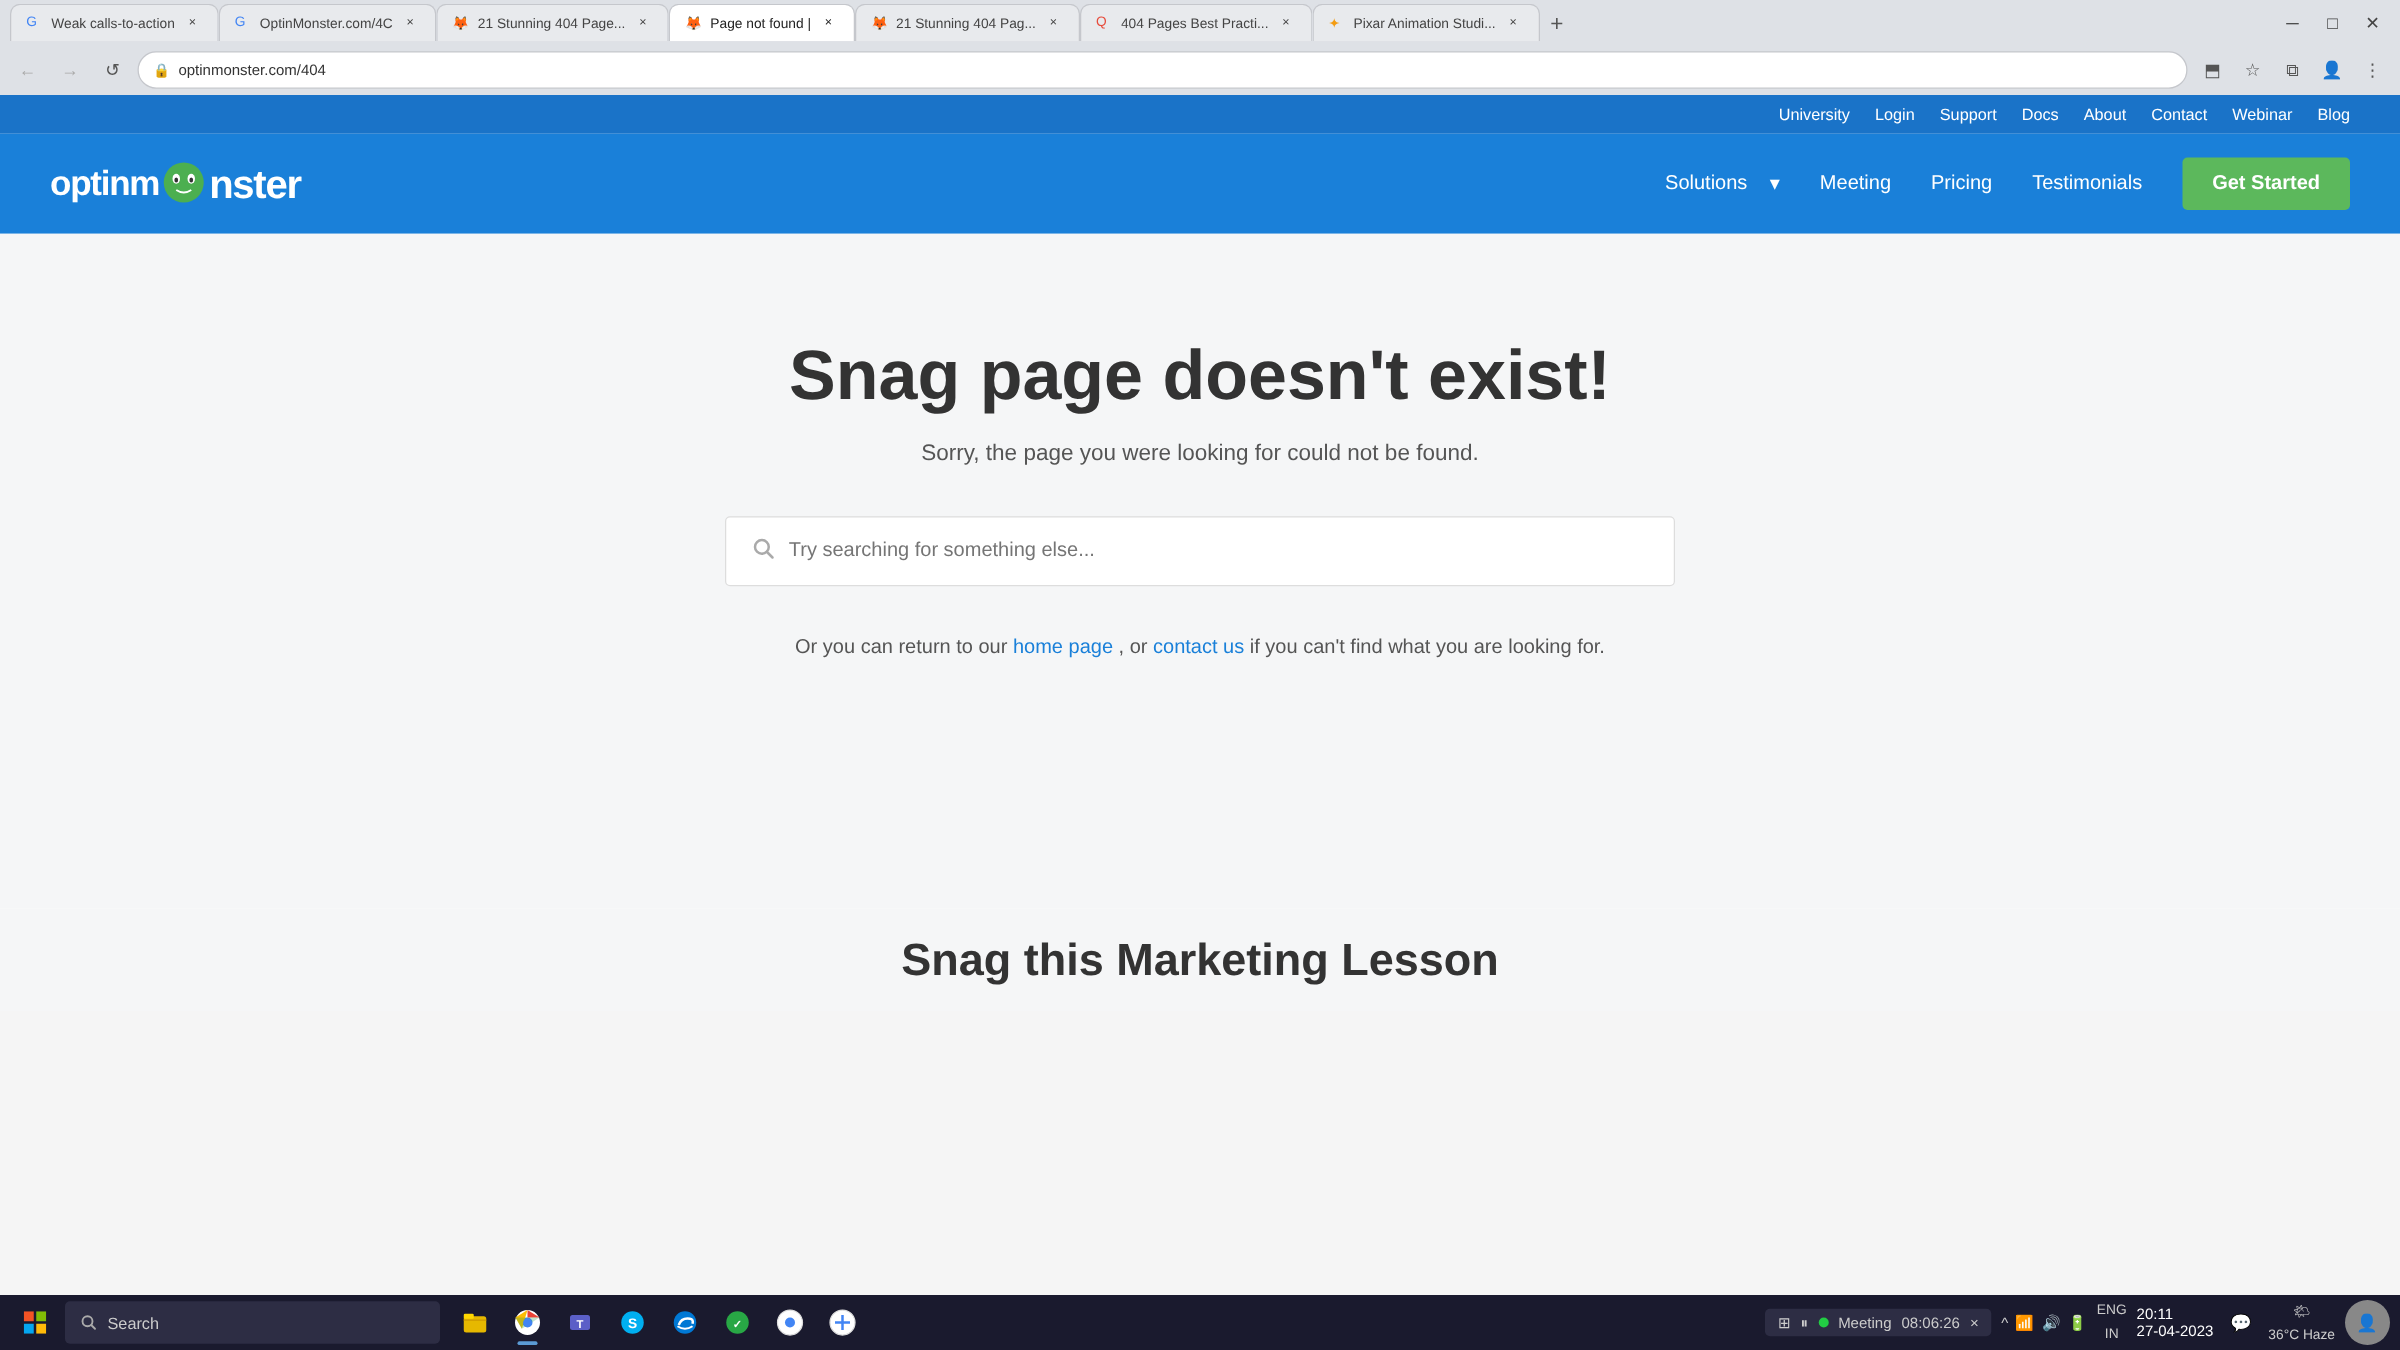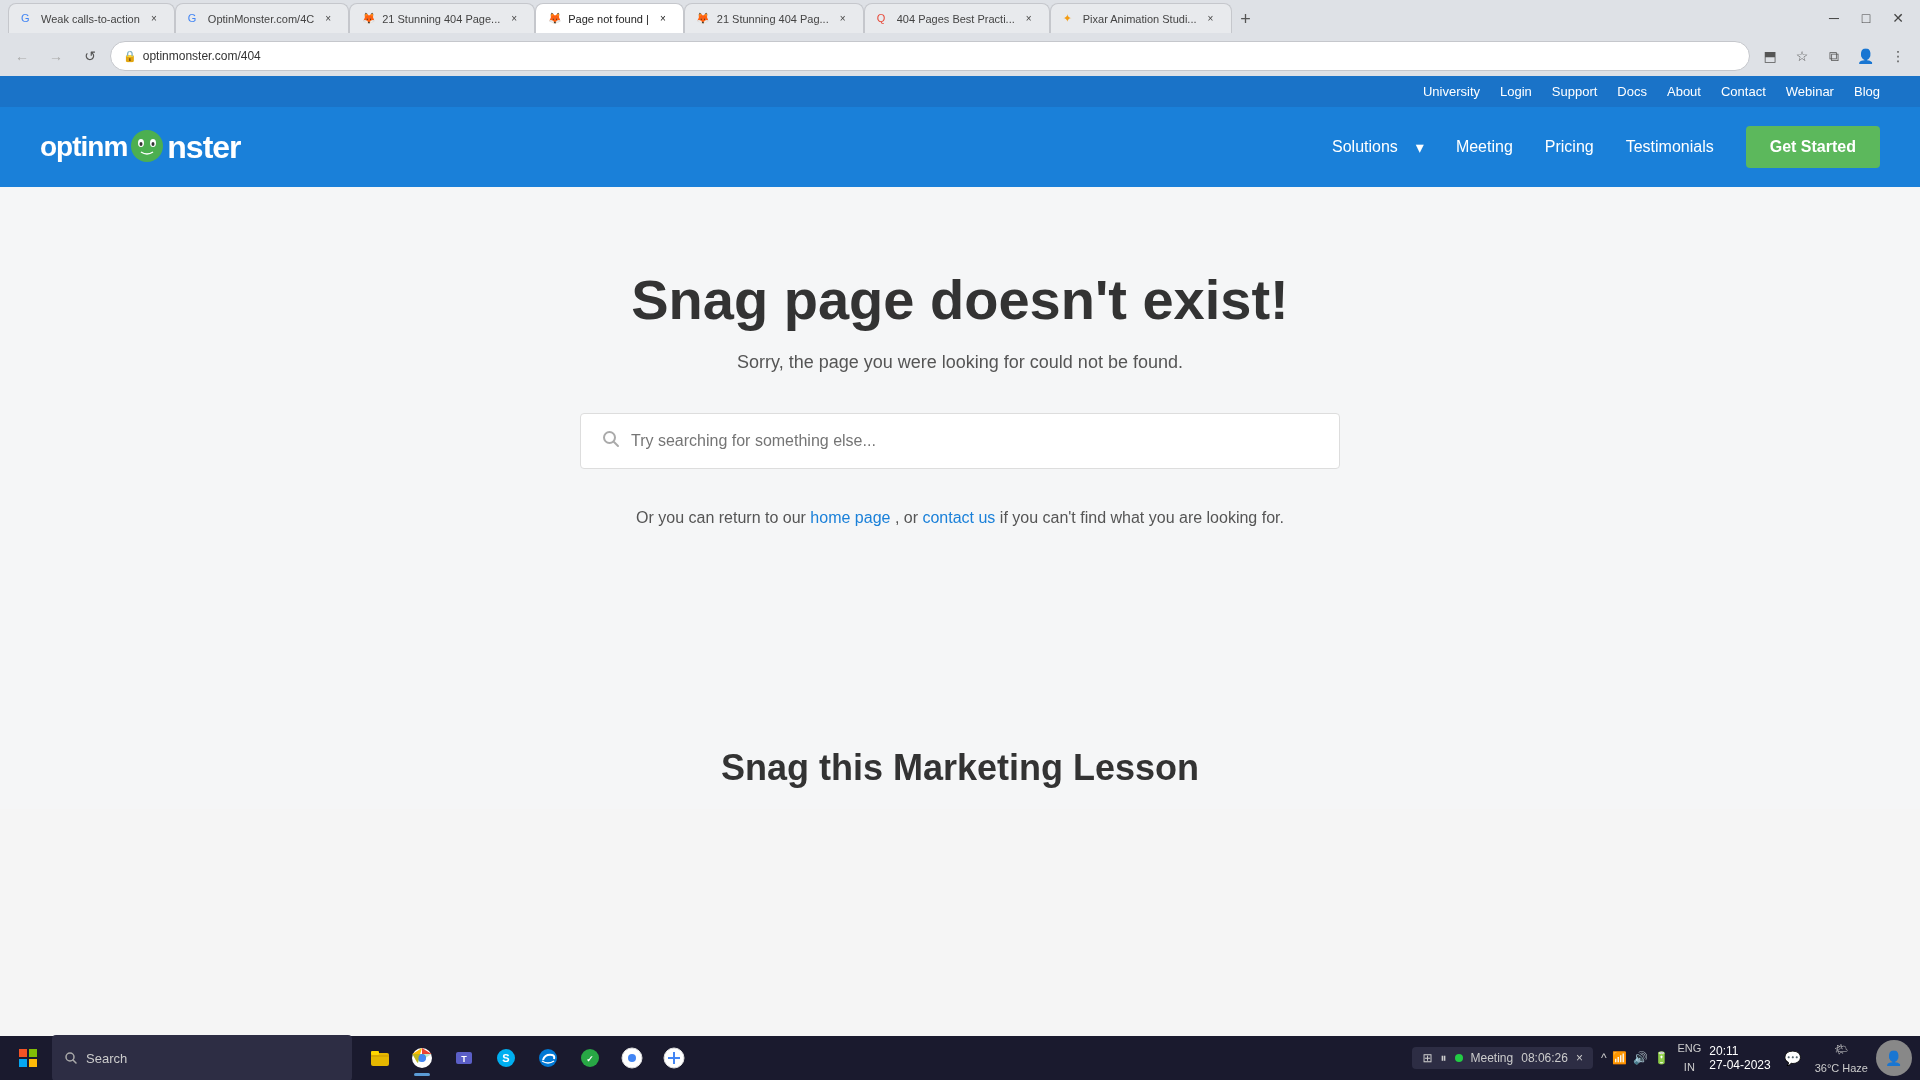--- a/index.html
+++ b/index.html
@@ -340,21 +340,21 @@
     }
 
     .taskbar-search {
       display: flex;
       align-items: center;
       background: #2d2d44;
       border-radius: 4px;
       padding: 4px 12px;
       gap: 8px;
       width: 300px;
-      height: 46px;
+      height: 34px;
       cursor: pointer;
     }
 
     .taskbar-search span {
       color: #ccc;
       font-size: 13px;
     }
 
     .taskbar-apps {
       display: flex;

